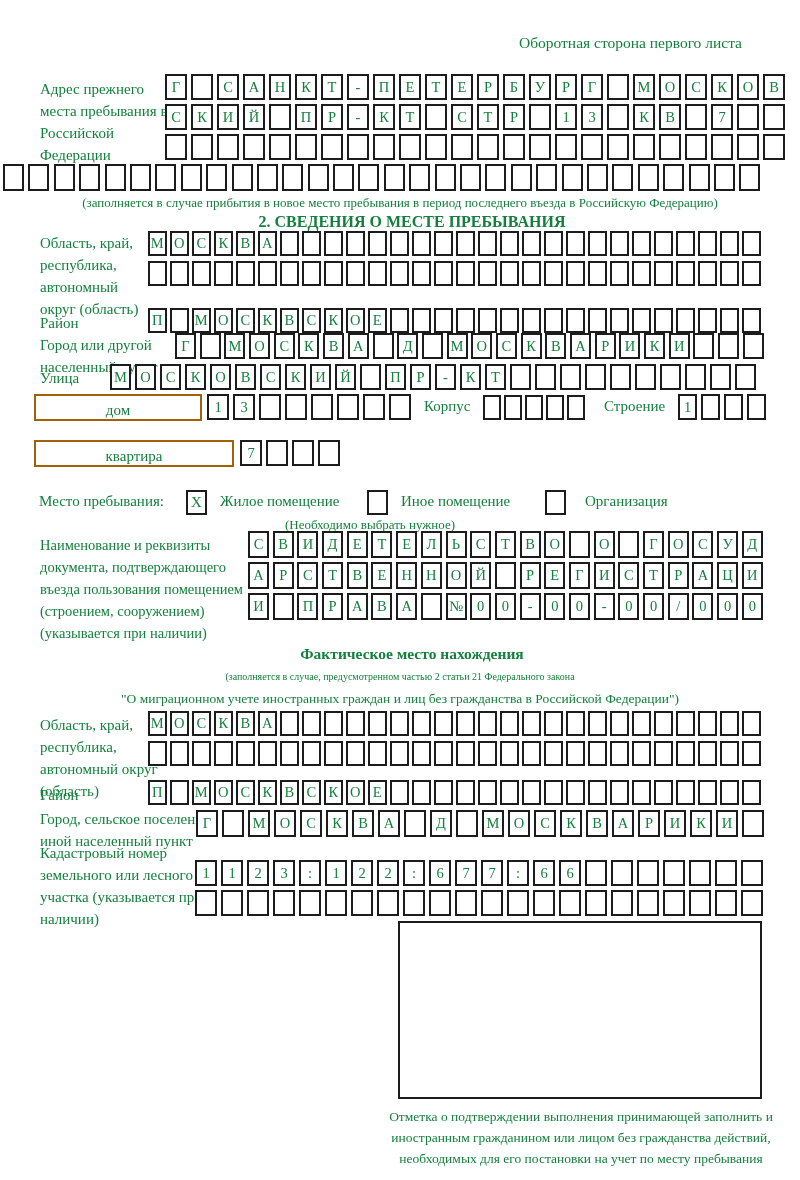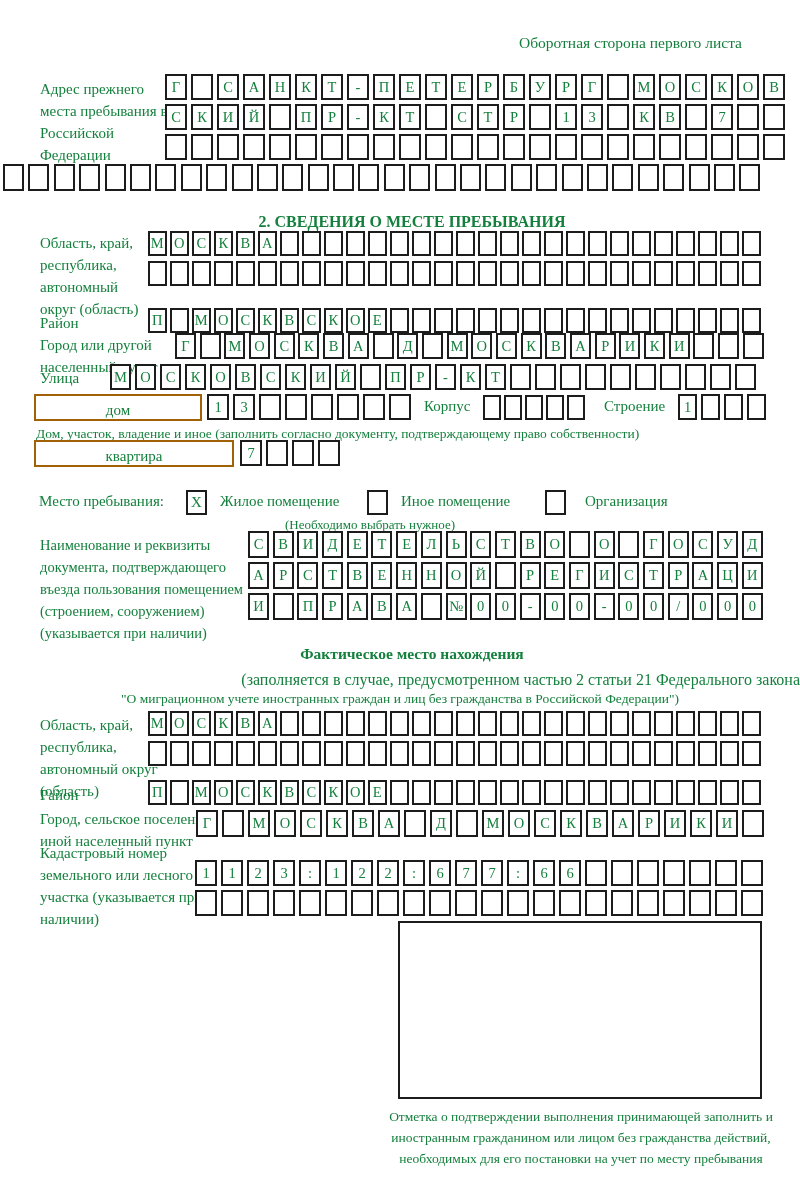--- a/index.html
+++ b/index.html
@@ -156,20 +156,21 @@
       <span class="cell"></span>
       <span class="cell"></span>
       <span class="cell"></span>
       <span class="cell"></span>
       <span class="cell"></span>
       <span class="cell"></span>
       <span class="cell"></span>
       <span class="cell"></span>
       <span class="cell"></span>
     </div>
+  <div class="abs caption center" style="top:179px;">(заполняется в случае прибытия в новое место пребывания в период последнего въезда в Российскую Федерацию)</div>
 
   <div class="abs center bold" style="top:197px; font-size:16px;">2. СВЕДЕНИЯ О МЕСТЕ ПРЕБЫВАНИЯ</div>
 
   <div class="abs label" style="left:40px; top:216px; width:112px;">Область, край, республика, автономный округ (область)</div>
   <div class="abs cellrow r-28" style="left:148px; top:215px;">
       <span class="cell">М</span>
       <span class="cell">О</span>
       <span class="cell">С</span>
       <span class="cell">К</span>
       <span class="cell">В</span>
@@ -339,21 +340,20 @@
       <span class="cell"></span>
       <span class="cell"></span>
     </div>
   <div class="abs" style="left:604px; top:382px;">Строение</div>
   <div class="abs cellrow r-str" style="left:678px; top:378px;">
       <span class="cell">1</span>
       <span class="cell"></span>
       <span class="cell"></span>
       <span class="cell"></span>
     </div>
-  <div class="abs caption" style="left:36px; top:410px; font-size:13.5px;">Дом, участок, владение и иное (заполнить согласно документу, подтверждающему право собственности)</div>
 
   <div class="abs labelbox" style="left:34px; top:424px; width:200px;">
     <span>квартира</span>
   </div>
   <div class="abs cellrow r-kv" style="left:240px; top:424px;">
       <span class="cell">7</span>
       <span class="cell"></span>
       <span class="cell"></span>
       <span class="cell"></span>
     </div>
@@ -434,21 +434,21 @@
       <span class="cell">-</span>
       <span class="cell">0</span>
       <span class="cell">0</span>
       <span class="cell">/</span>
       <span class="cell">0</span>
       <span class="cell">0</span>
       <span class="cell">0</span>
     </div>
 
   <div class="abs center bold" style="top:629px; font-size:15.5px;">Фактическое место нахождения</div>
-  <div class="abs caption center" style="top:655px; font-size:16px;text-align:right;">(заполняется в случае, предусмотренном частью 2 статьи 21 Федерального закона</div>
+  <div class="abs caption center" style="top:655px; font-size:10px;">(заполняется в случае, предусмотренном частью 2 статьи 21 Федерального закона</div>
   <div class="abs caption center" style="top:675px; font-size:13.5px;">"О миграционном учете иностранных граждан и лиц без гражданства в Российской Федерации")</div>
 
   <div class="abs label" style="left:40px; top:698px; width:150px;">Область, край, республика, автономный округ (область)</div>
   <div class="abs cellrow r-28" style="left:148px; top:695px;">
       <span class="cell">М</span>
       <span class="cell">О</span>
       <span class="cell">С</span>
       <span class="cell">К</span>
       <span class="cell">В</span>
       <span class="cell">А</span>

